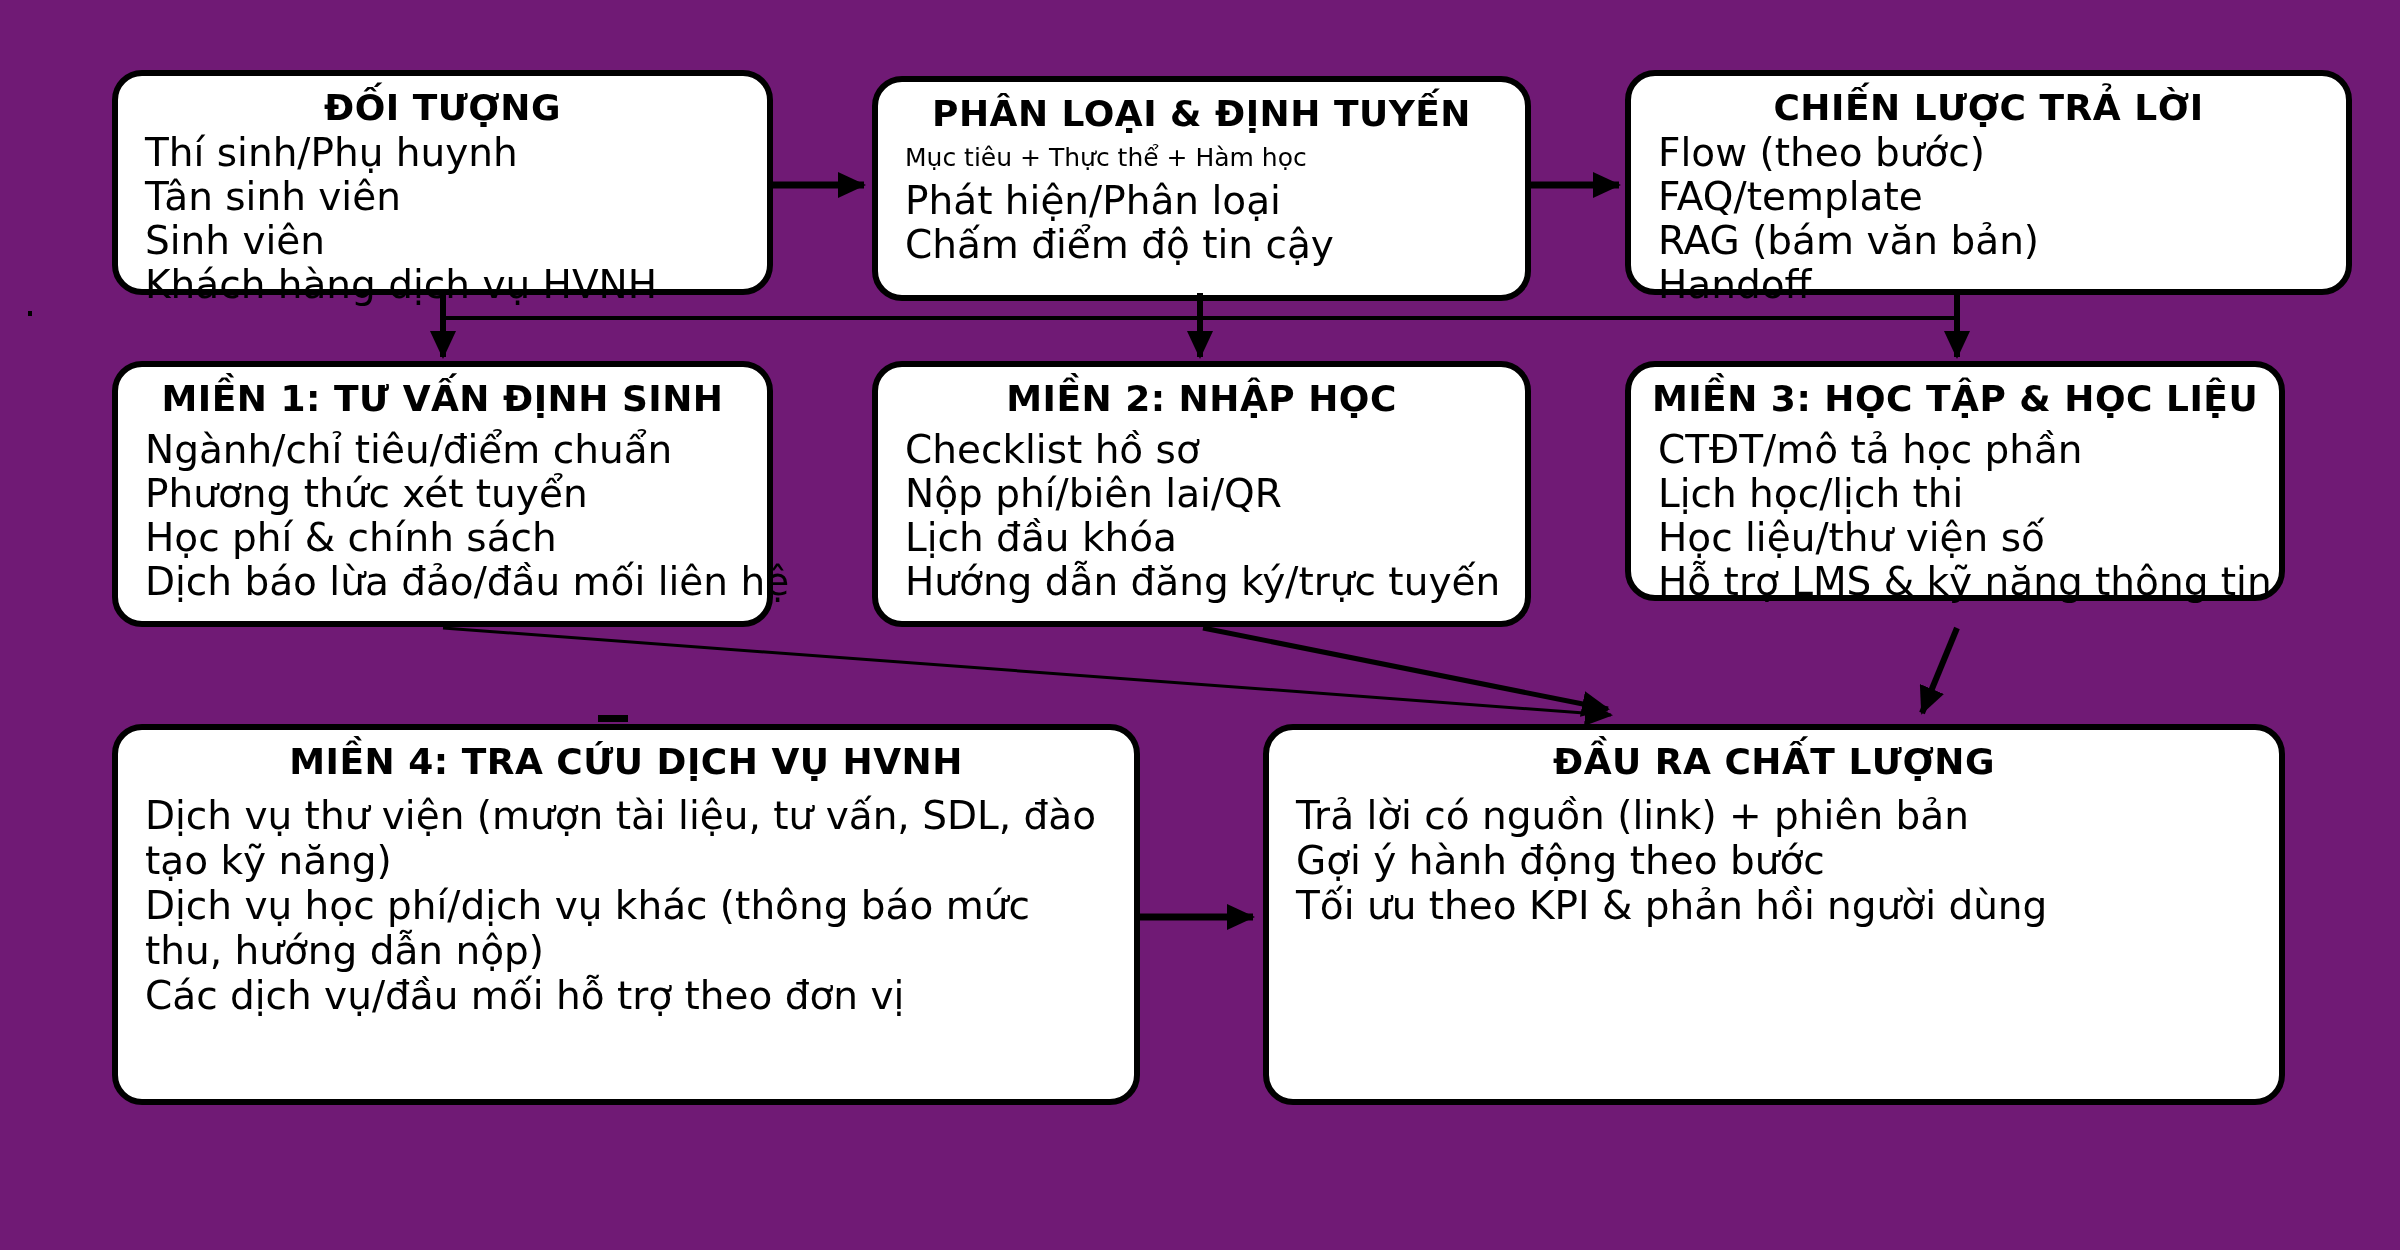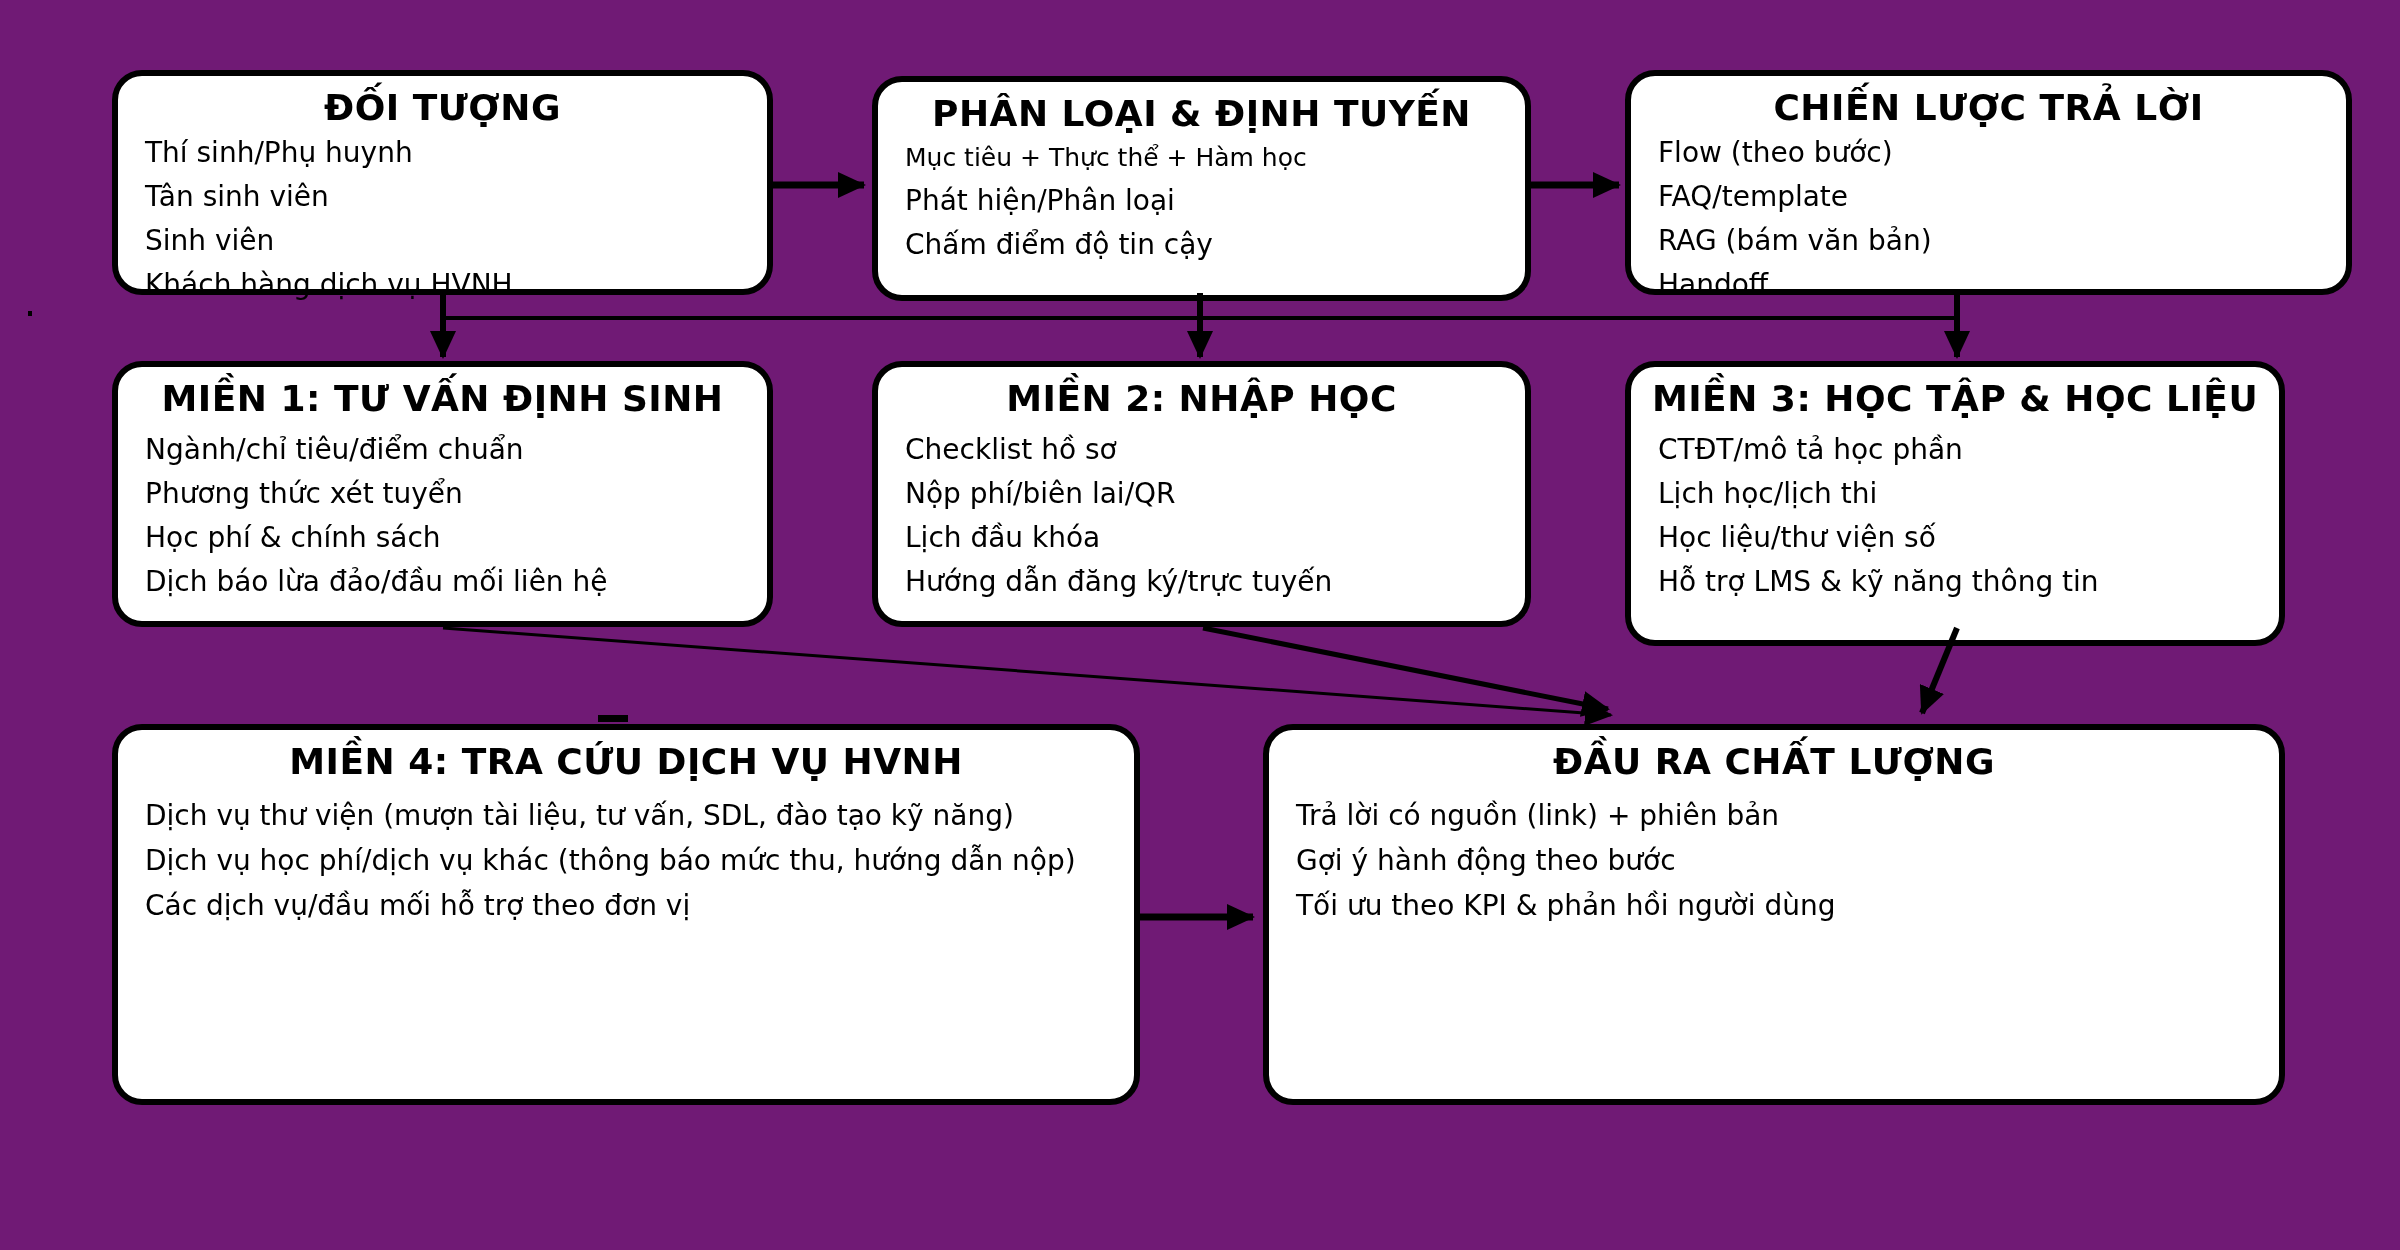--- a/index.html
+++ b/index.html
@@ -31,40 +31,40 @@
     margin-top: 11px;
     letter-spacing: 0.5px;
     white-space: nowrap;
   }
   .node .items {
     padding-left: 27px;
     padding-right: 16px;
     margin-top: 2px;
   }
   .node .item {
-    font-size: 28px;
+    font-size: 39px;
     line-height: 44px;
     white-space: nowrap;
   }
   .node .item.small {
     font-size: 25px;
     line-height: 42px;
   }
   .node.wide .item {
     white-space: normal;
     line-height: 45px;
   }
   
   #box-doituong  { left: 112px;  top: 70px;  width: 661px; height: 225px; }
   #box-phanloai  { left: 872px;  top: 76px;  width: 659px; height: 225px; }
   #box-chienluoc { left: 1625px; top: 70px;  width: 727px; height: 225px; }
   
   #box-mien1 { left: 112px;  top: 361px; width: 661px; height: 266px; }
   #box-mien2 { left: 872px;  top: 361px; width: 659px; height: 266px; }
-  #box-mien3 { left: 1625px; top: 361px; width: 660px; height: 285px; }
+  #box-mien3 { left: 1625px; top: 361px; width: 660px; height: 240px; }
   #box-mien1 .items, #box-mien2 .items, #box-mien3 .items { margin-top: 8px; }
   
   #box-mien4 { left: 112px;  top: 724px; width: 1028px; height: 381px; }
   #box-daura { left: 1263px; top: 724px; width: 1022px; height: 381px; }
   #box-mien4 .items { margin-top: 10px; max-width: 990px; }
   #box-daura .items { margin-top: 10px; }
 
   #edges {
     position: absolute;
     left: 0; top: 0;

